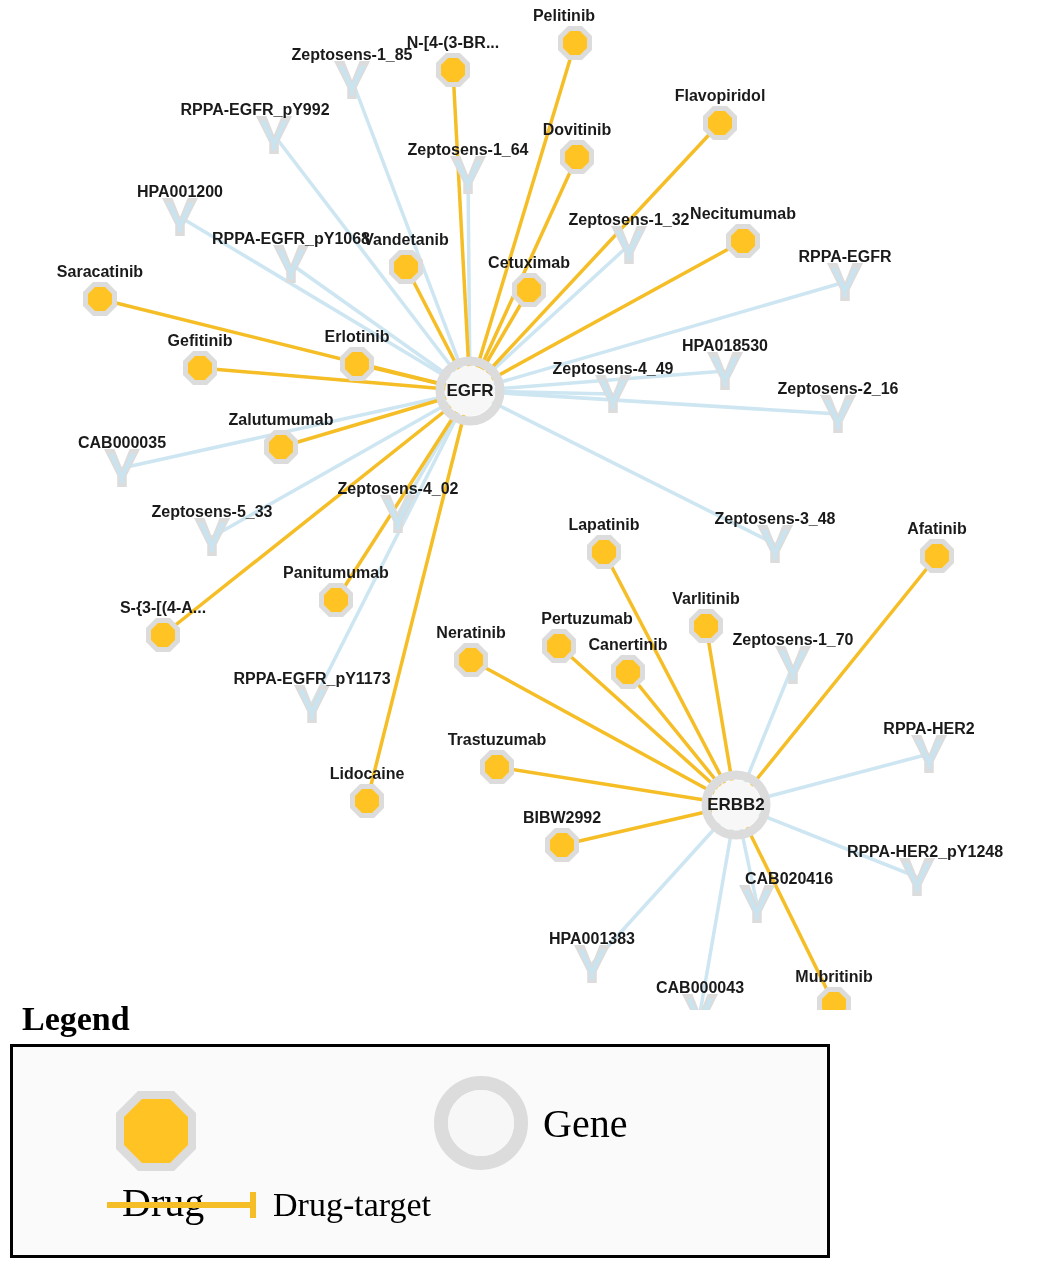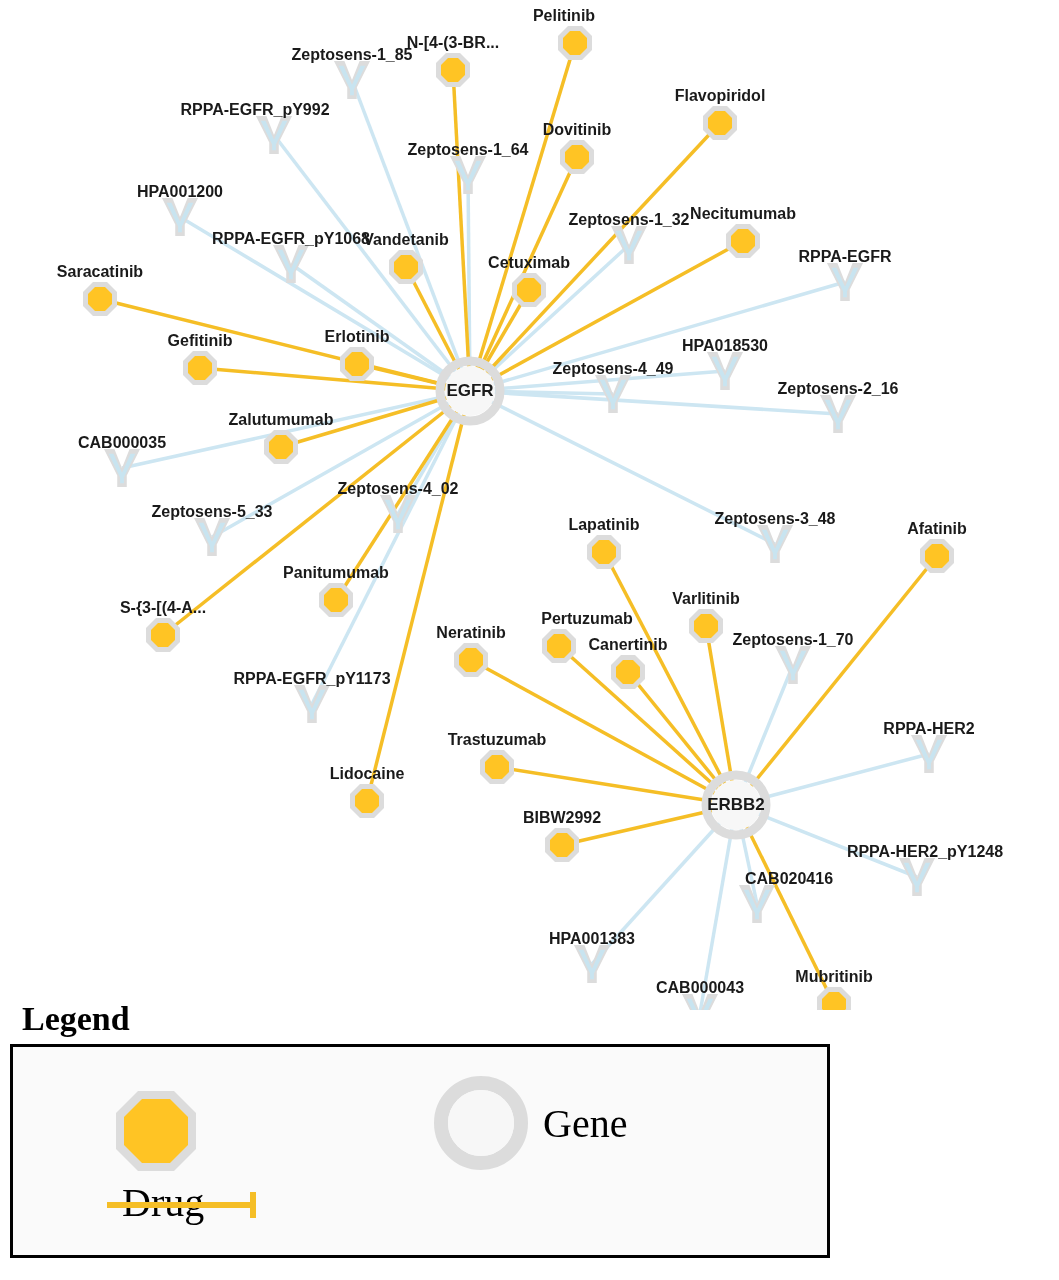--- a/index.html
+++ b/index.html
@@ -442,16 +442,17 @@
         </svg>
         <span class="legend-text">Gene</span>
       </div>
     </div>
     <div class="legend-row2">
       <div class="legend-item" style="left:90px; top:8px;">
         <svg width="162" height="40" viewBox="0 0 162 40">
           <line x1="4" y1="20" x2="150" y2="20" stroke="#F5BE26" stroke-width="6"></line>
           <line x1="150" y1="7" x2="150" y2="33" stroke="#F5BE26" stroke-width="6"></line>
         </svg>
+        <span class="legend-edge-text">Drug-target</span>
       </div>
     </div>
   </div>
 </div>
 
 </body></html>

